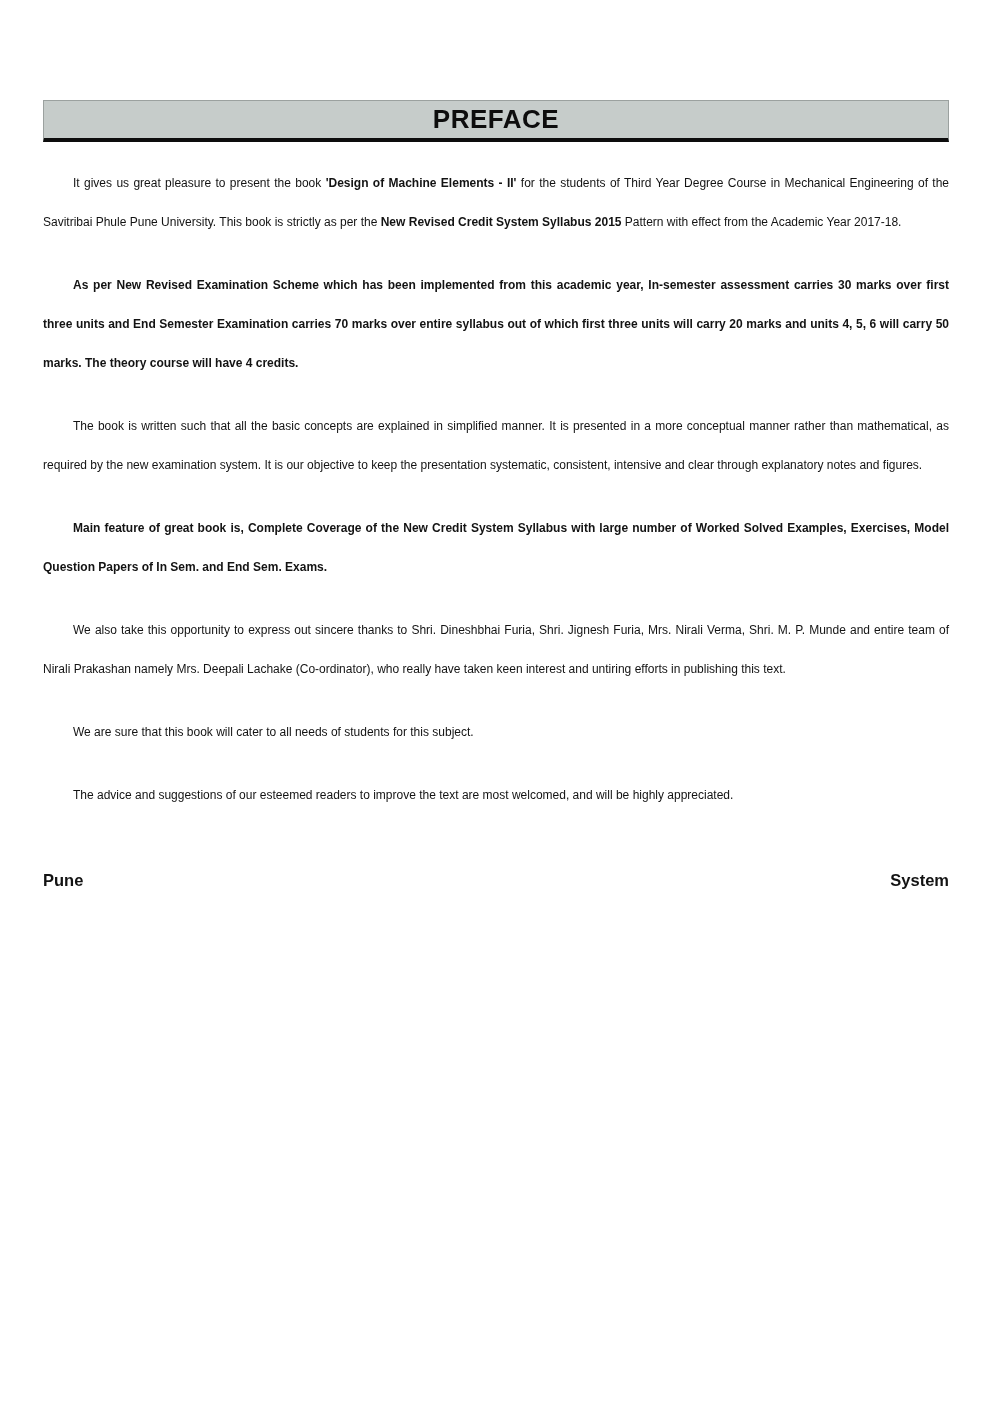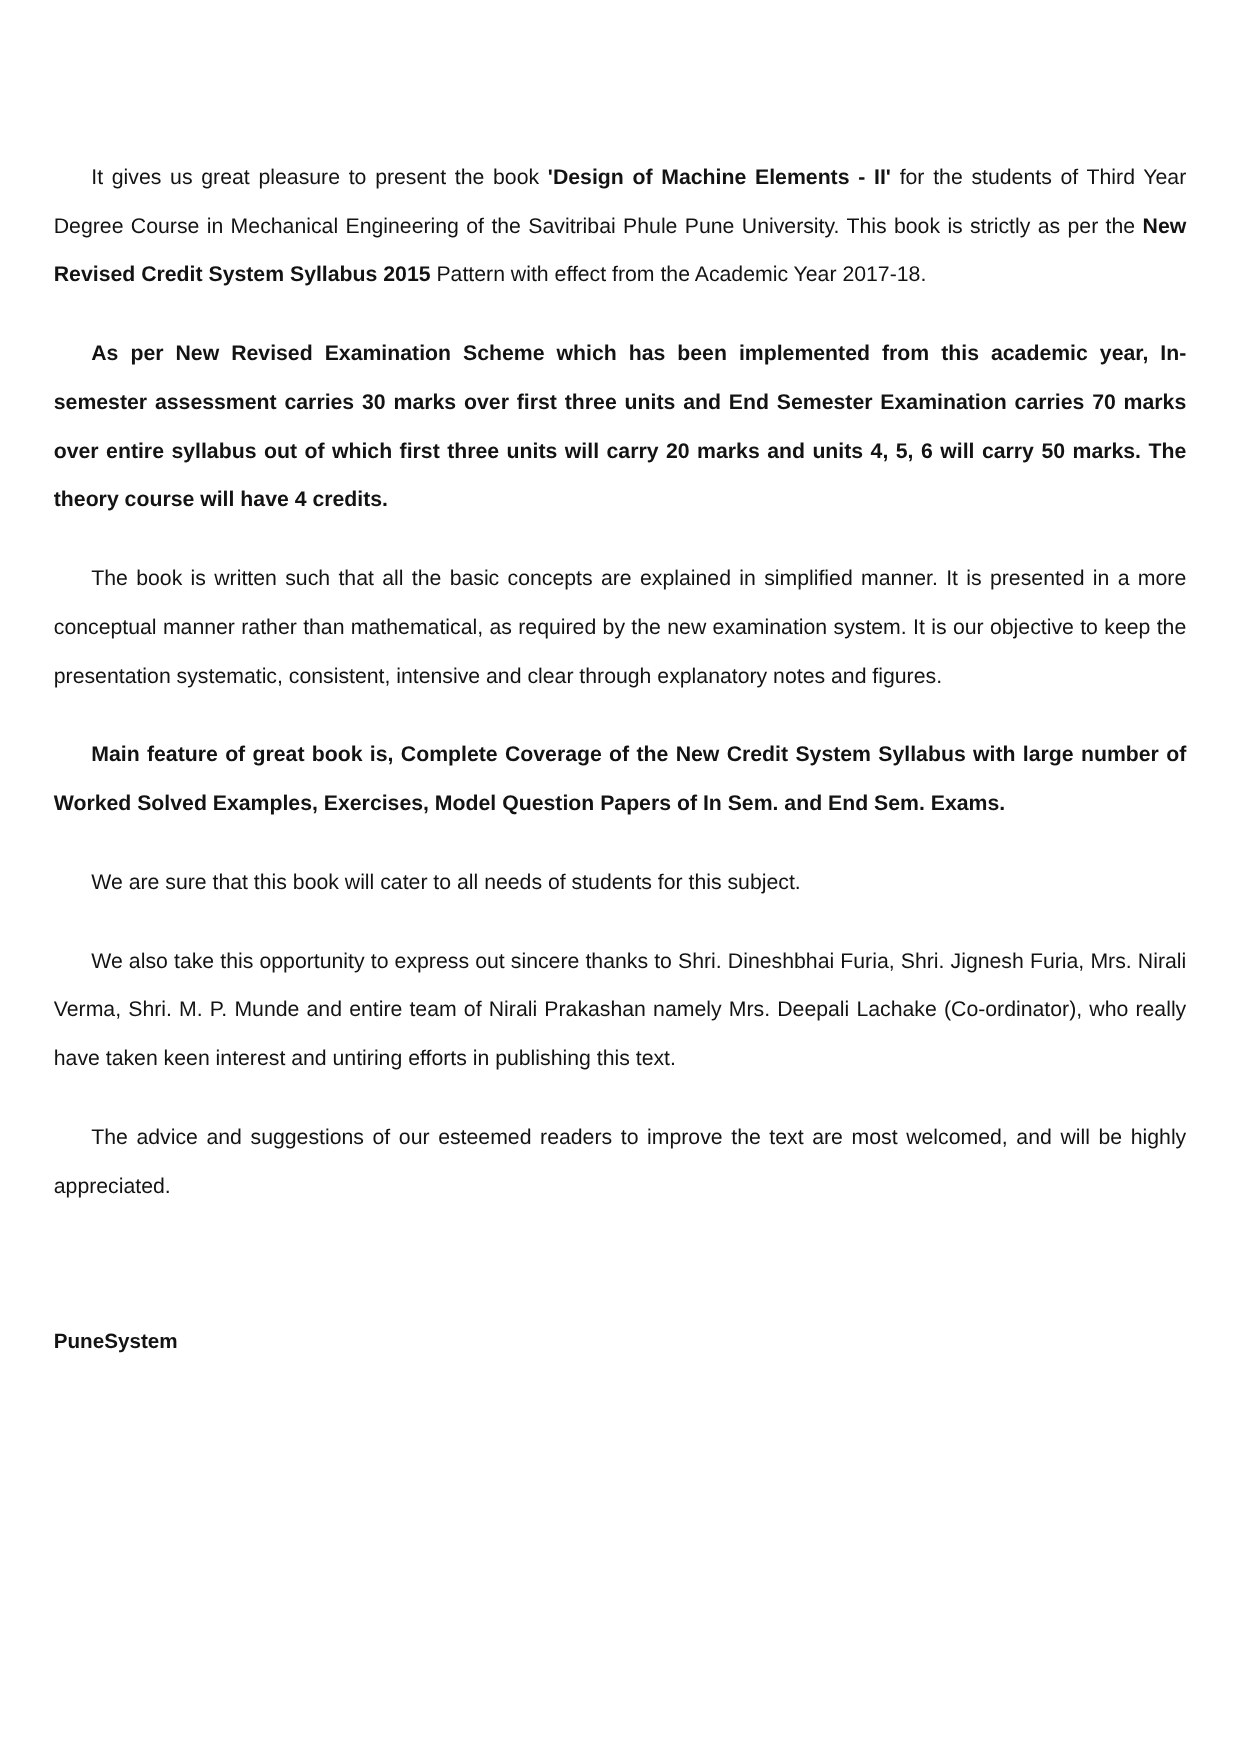--- a/index.html
+++ b/index.html
@@ -34,51 +34,55 @@
     line-height: 32px;
     font-weight: bold;
     letter-spacing: 0.5px;
     color: #0d0d0d;
   }
   .content {
     margin-top: 22px;
   }
   p.para {
     margin: 0 0 24px 0;
-    font-size: 17px;
+    font-size: 12px;
     line-height: 39px;
     text-align: justify;
   }
   p.para.indent {
     text-indent: 30px;
   }
   .bold {
     font-weight: bold;
   }
   .footer-row {
-    margin-top: 96px;
+    margin-top: 56px;
     display: flex;
+    justify-content: space-between;
     font-size: 16.5px;
     font-weight: bold;
   }
 </style>
 </head>
 <body>
 
 <div class="page">
 
+  <header class="title-bar">
+    <h1>PREFACE</h1>
+  </header>
 
   <main class="content" id="paragraph-container">
 
   <p class="para indent"><span>It gives us great pleasure to present the book </span><span class="bold">'Design of Machine Elements - II'</span><span> for the students of Third Year Degree Course in Mechanical Engineering of the Savitribai Phule Pune University. This book is strictly as per the </span><span class="bold">New Revised Credit System Syllabus 2015</span><span> Pattern with effect from the Academic Year 2017-18.</span></p>
       <p class="para indent"><span class="bold">As per New Revised Examination Scheme which has been implemented from this academic year, In-semester assessment carries 30 marks over first three units and End Semester Examination carries 70 marks over entire syllabus out of which first three units will carry 20 marks and units 4, 5, 6 will carry 50 marks. The theory course will have 4 credits.</span></p>
       <p class="para indent"><span>The book is written such that all the basic concepts are explained in simplified manner. It is presented in a more conceptual manner rather than mathematical, as required by the new examination system. It is our objective to keep the presentation systematic, consistent, intensive and clear through explanatory notes and figures.</span></p>
       <p class="para indent"><span class="bold">Main feature of great book is, Complete Coverage of the New Credit System Syllabus with large number of Worked Solved Examples, Exercises, Model Question Papers of In Sem. and End Sem. Exams.</span></p>
+      <p class="para indent"><span>We also take this opportunity to express out sincere thanks to Shri. Dineshbhai Furia, Shri. Jignesh Furia, Mrs. Nirali Verma, Shri. M. P. Munde and entire team of Nirali Prakashan namely Mrs. Deepali Lachake (Co-ordinator), who really have taken keen interest and untiring efforts in publishing this text.</span></p>
       <p class="para indent"><span>We are sure that this book will cater to all needs of students for this subject.</span></p>
-      <p class="para indent"><span>We also take this opportunity to express out sincere thanks to Shri. Dineshbhai Furia, Shri. Jignesh Furia, Mrs. Nirali Verma, Shri. M. P. Munde and entire team of Nirali Prakashan namely Mrs. Deepali Lachake (Co-ordinator), who really have taken keen interest and untiring efforts in publishing this text.</span></p>
       <p class="para indent"><span>The advice and suggestions of our esteemed readers to improve the text are most welcomed, and will be highly appreciated.</span></p>
     </main>
 
   <div class="footer-row">
     <span>Pune</span>
     <span>System</span>
   </div>
 
 </div>
 

